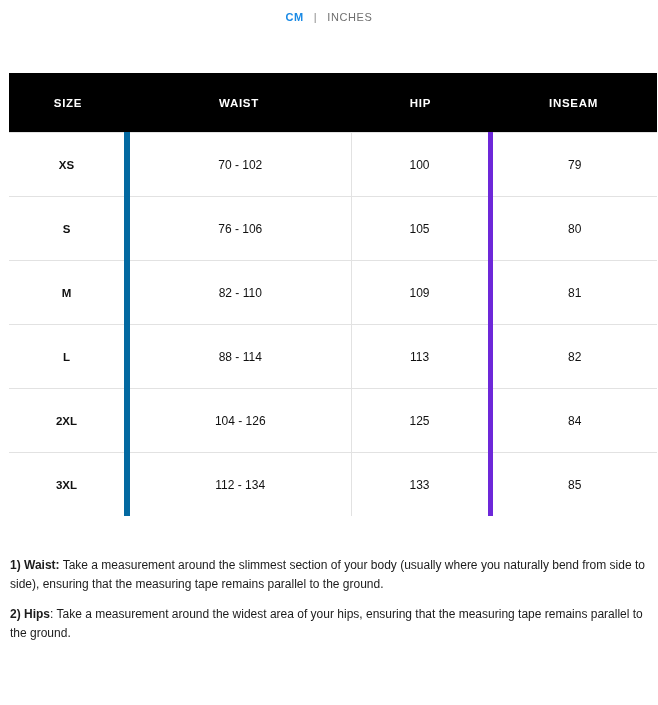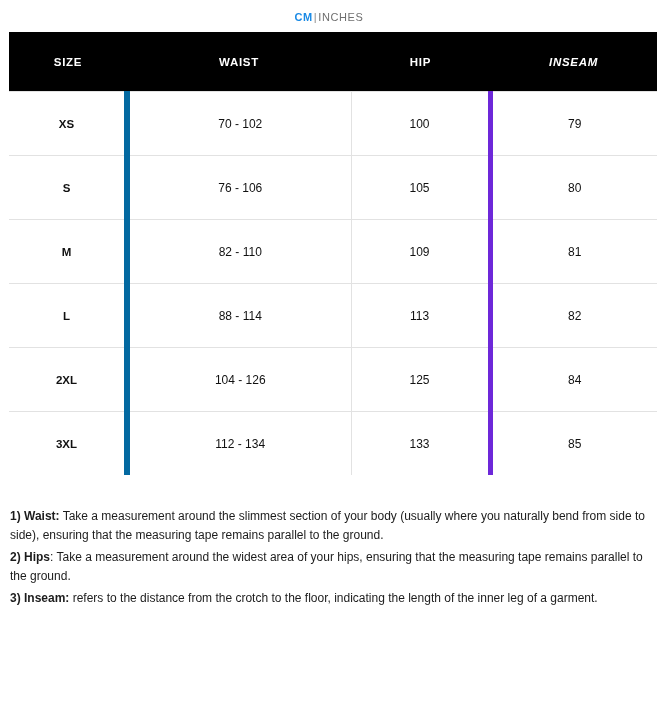--- a/index.html
+++ b/index.html
@@ -18,21 +18,21 @@
     width: 658px;
     height: 705px;
     box-sizing: border-box;
     position: relative;
   }
   
   .unit-toggle {
     display: flex;
     justify-content: center;
     align-items: center;
-    gap: 1px;
+    gap: 10px;
     padding-top: 11px;
     padding-bottom: 9px;
     font-size: 11px;
     font-weight: bold;
     letter-spacing: 0.6px;
   }
   .unit-active {
     color: #1a8ae5;
     cursor: pointer;
   }
@@ -42,41 +42,42 @@
   }
   .unit-inactive {
     color: #6f6f6f;
     cursor: pointer;
     font-weight: normal;
   }
   
   .table-wrap {
     padding: 0 9px;
     box-sizing: border-box;
+    margin-top: 41px;
   }
   table.size-table {
     width: 640px;
     border-collapse: collapse;
     table-layout: fixed;
   }
   table.size-table th {
     background: #000000;
     color: #ffffff;
     font-size: 11.5px;
     font-weight: bold;
     letter-spacing: 0.7px;
     height: 57px;
     text-align: center;
     border: none;
     vertical-align: middle;
   }
   table.size-table th.col-size { width: 116px; }
   table.size-table th.col-waist { width: 222px; }
   table.size-table th.col-hip { width: 137px; }
-  table.size-table th.col-inseam { width: 165px; font-style: italic; }
+  table.size-table th.col-inseam { width: 165px; }
 
   table.size-table td {
     height: 61px;
     text-align: center;
     vertical-align: middle;
     font-size: 12px;
     color: #111111;
     border: 1px solid #e2e2e2;
     border-left: none;
     border-right: none;
@@ -97,21 +98,21 @@
   }
   
   .notes {
     padding: 28px 10px 0 10px;
     box-sizing: border-box;
     font-size: 12px;
     line-height: 1.55;
     color: #1c1c1c;
   }
   .note-p {
-    margin: 4px 0 2px 0;
+    margin: 12px 0 2px 0;
   }
   .note-label {
     font-weight: bold;
   }
 </style>
 </head>
 <body>
 
 <div class="page">
 
@@ -168,16 +169,15 @@
           <td class="cell-hip">133</td>
           <td class="cell-inseam">85</td>
         </tr>
       </tbody>
     </table>
   </div>
 
   <div class="notes">
     <p class="note-p"><span class="note-label">1) Waist:</span><span> Take a measurement around the slimmest section of your body (usually where you naturally bend from side to side), ensuring that the measuring tape remains parallel to the ground.</span></p>
     <p class="note-p"><span class="note-label">2) Hips</span><span>: Take a measurement around the widest area of your hips, ensuring that the measuring tape remains parallel to the ground.</span></p>
-    <p class="note-p"><span class="note-label">3) Inseam:</span><span> refers to the distance from the crotch to the floor, indicating the length of the inner leg of a garment.</span></p>
   </div>
 
 </div>
 
 </body></html>

